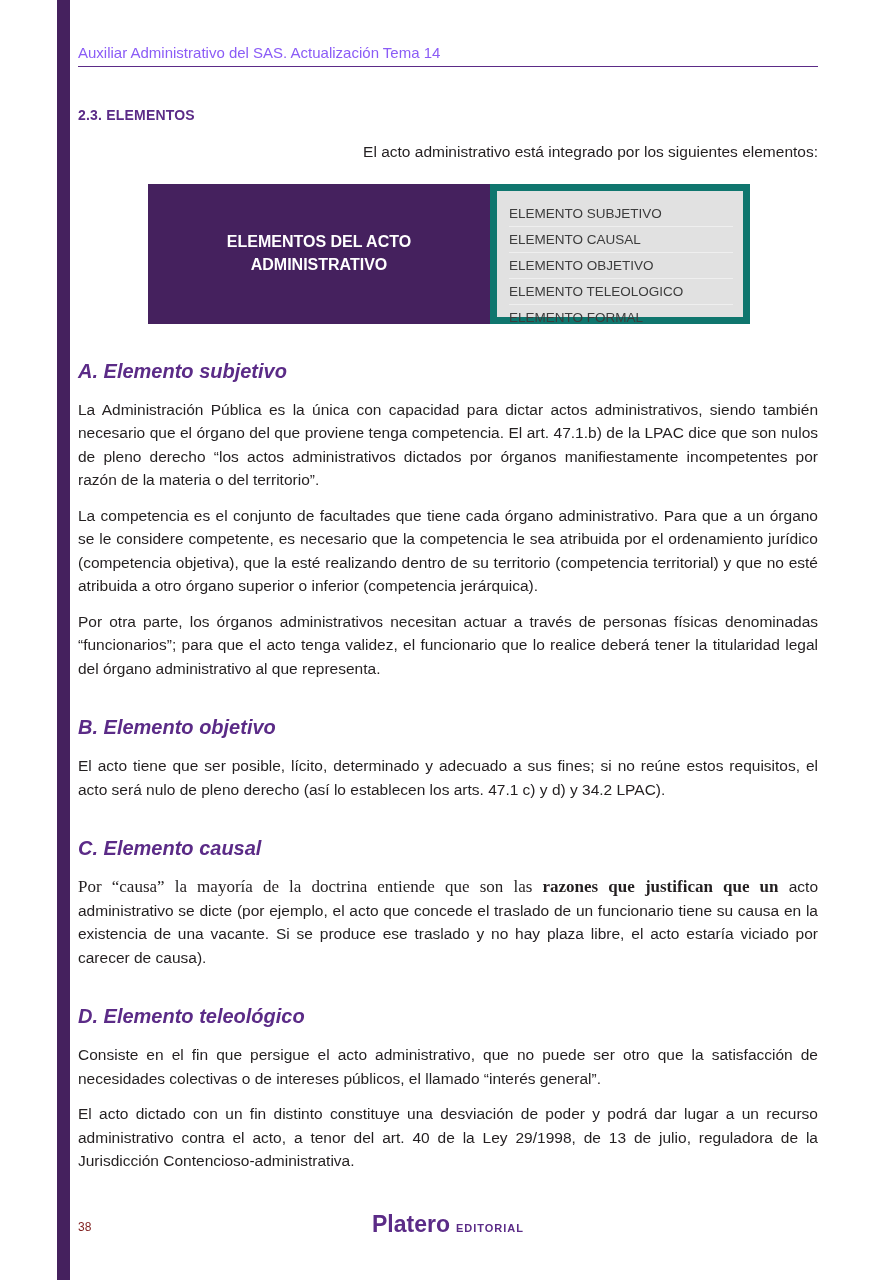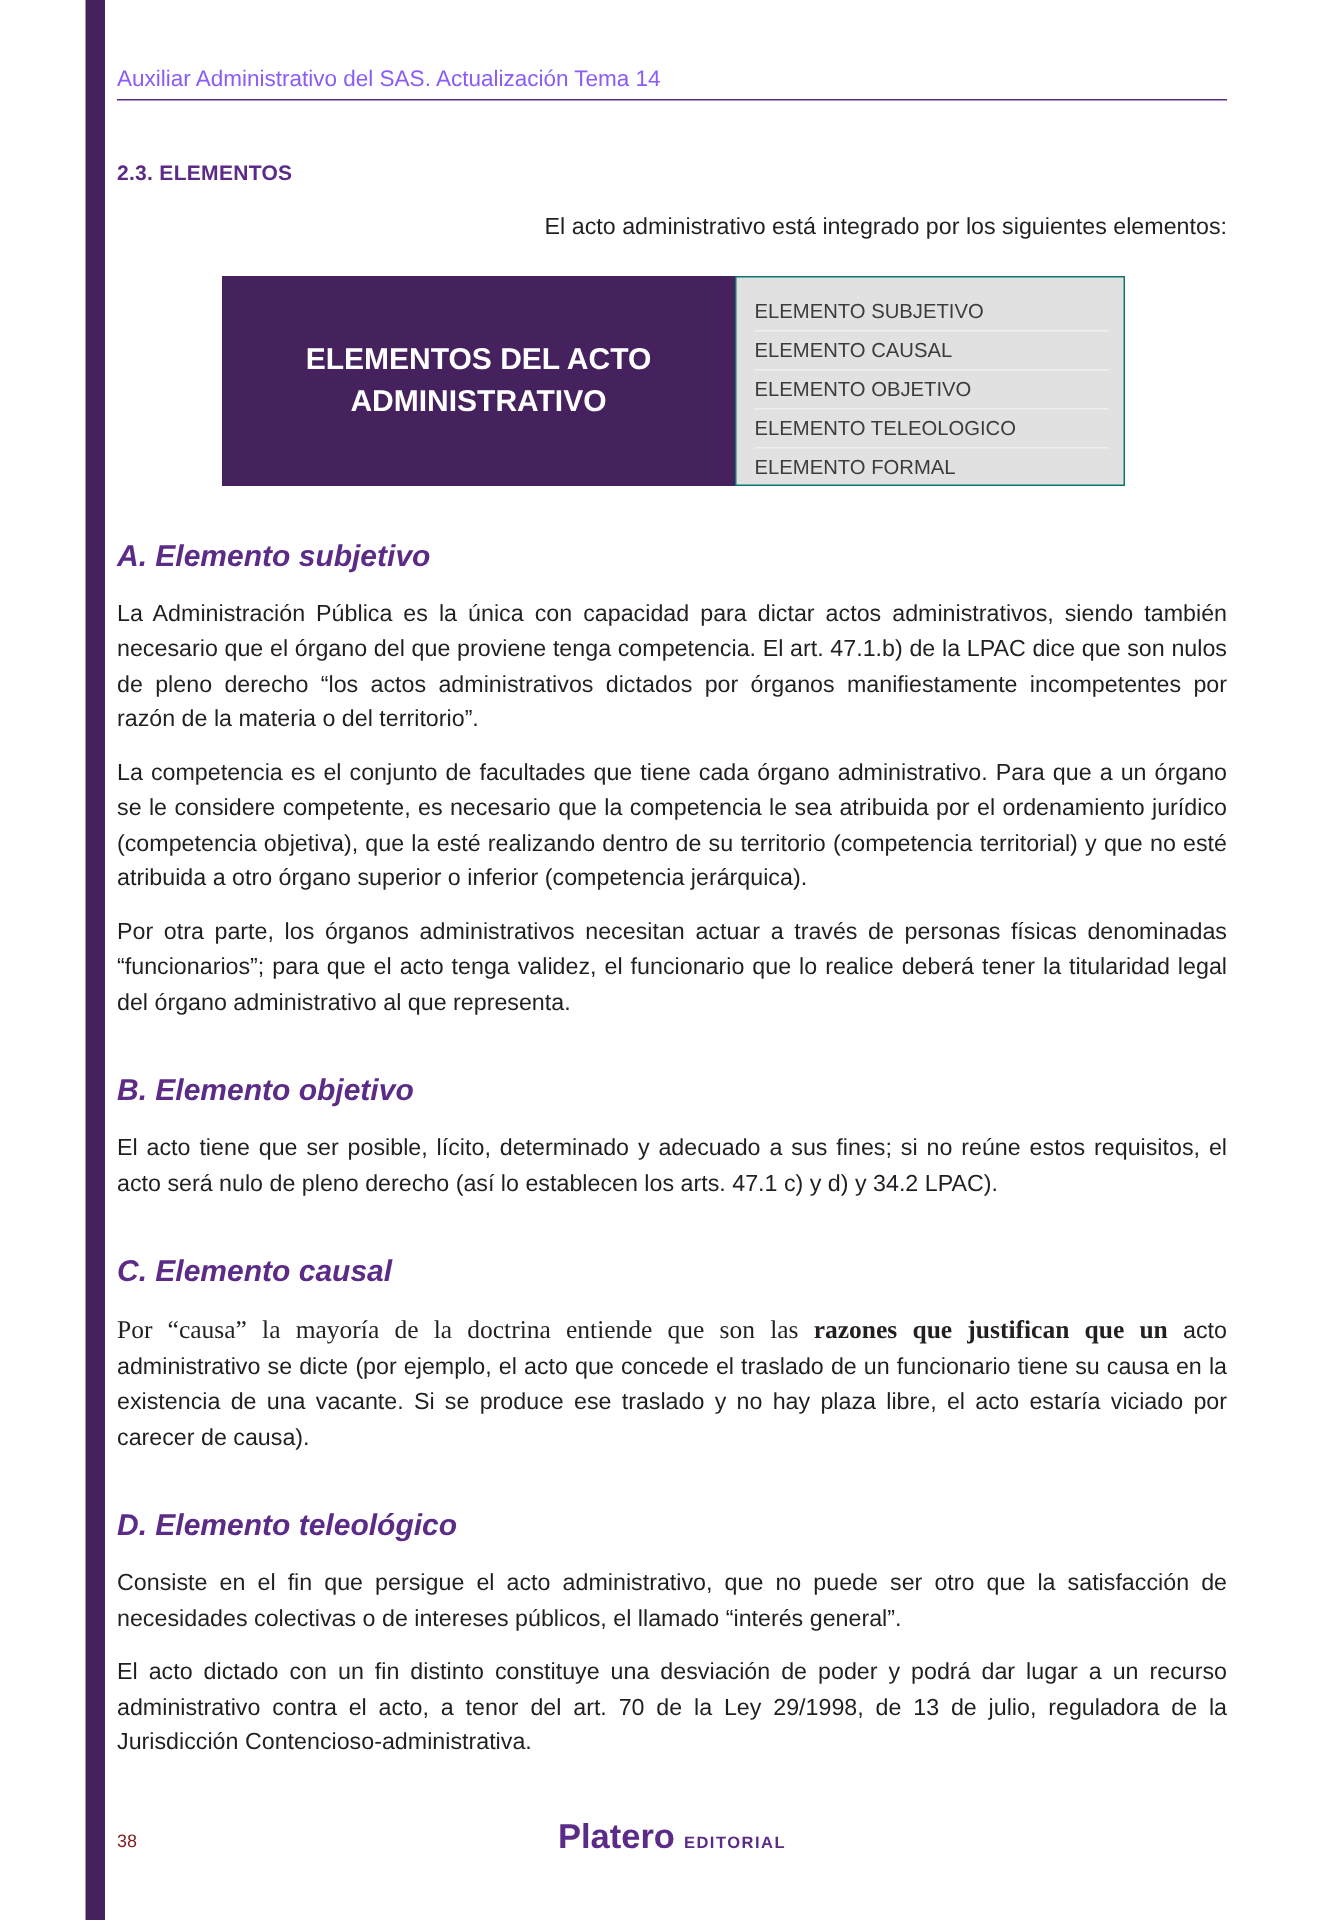--- a/index.html
+++ b/index.html
@@ -72,27 +72,27 @@
   }
   .table-left {
     width: 342px;
     background: #45215e;
     color: #ffffff;
     display: flex;
     align-items: center;
     justify-content: center;
     text-align: center;
     font-weight: bold;
-    font-size: 20px;
+    font-size: 16px;
     line-height: 1.4;
   }
   .table-right {
     flex: 1;
     background: #e1e1e1;
-    border: 1px solid #0f766e;
+    border: 7px solid #0f766e;
     padding: 10px 0 0 12px;
   }
   .table-item {
     font-size: 13.5px;
     line-height: 25px;
     color: #3c3c3c;
     border-bottom: 1px solid #efefef;
     margin-right: 10px;
   }
   .table-item:last-child { border-bottom: none; }
@@ -185,21 +185,21 @@
     </section>
 
     <section>
       <h2 class="sub-heading">C. Elemento causal</h2>
       <p class="body-text"><span class="serif-lead">Por “causa” la mayoría de la doctrina entiende que son las </span><span class="serif-lead bold">razones que justifican que un</span><span> acto administrativo se dicte (por ejemplo, el acto que concede el traslado de un funcionario tiene su causa en la existencia de una vacante. Si se produce ese traslado y no hay plaza libre, el acto estaría viciado por carecer de causa).</span></p>
     </section>
 
     <section>
       <h2 class="sub-heading">D. Elemento teleológico</h2>
       <p class="body-text">Consiste en el fin que persigue el acto administrativo, que no puede ser otro que la satisfacción de necesidades colectivas o de intereses públicos, el llamado “interés general”.</p>
-      <p class="body-text">El acto dictado con un fin distinto constituye una desviación de poder y podrá dar lugar a un recurso administrativo contra el acto, a tenor del art. 70 de la Ley 29/1998, de 13 de julio, reguladora de la Jurisdicción Contencioso-administrativa.</p>
+      <p class="body-text">El acto dictado con un fin distinto constituye una desviación de poder y podrá dar lugar a un recurso administrativo contra el acto, a tenor del art. 40 de la Ley 29/1998, de 13 de julio, reguladora de la Jurisdicción Contencioso-administrativa.</p>
     </section>
 
   </div>
 
   <div class="footer-page-number">38</div>
 
   <div class="footer-brand">
     <span class="brand-name">Platero</span><span class="brand-suffix">EDITORIAL</span>
   </div>
 

